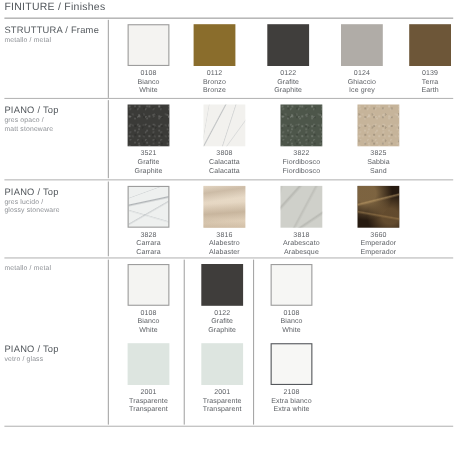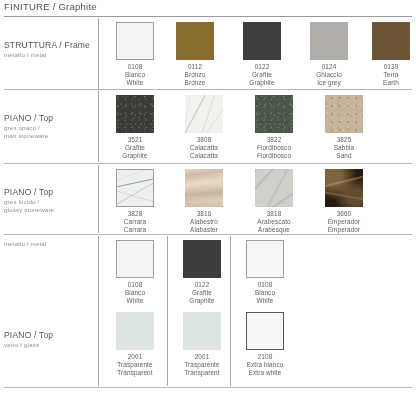--- a/index.html
+++ b/index.html
@@ -62,21 +62,20 @@
     position: absolute;
     left: 4px;
     width: 92px;
   }
   .rowlabel .l1 {
     font-size: 8.5px;
     color: #53585d;
     letter-spacing: 0.2px;
     line-height: 11px;
     white-space: nowrap;
-    margin-top: 18px;
   }
   .rowlabel .l2 {
     font-size: 6.2px;
     color: #8d9095;
     letter-spacing: 0.15px;
     line-height: 8.2px;
     white-space: nowrap;
   }
 
   
@@ -171,21 +170,21 @@
       linear-gradient(166deg, transparent 38%, rgba(210,176,120,.50) 40%, transparent 43%),
       linear-gradient(190deg, transparent 60%, rgba(190,152,96,.40) 62%, transparent 65%);
   }
 </style>
 </head>
 <body>
 
 <div class="sheet">
 
   <div class="header">
-    <span class="header-title">FINITURE / Graphite</span>
+    <span class="header-title">FINITURE / Finishes</span>
   </div>
   <div class="rule" style="top:16px;"></div>
 
   <div class="rule light" style="top:89px;"></div>
   <div class="rule light" style="top:163px;"></div>
   <div class="rule light" style="top:234px;"></div>
   <div class="rule light" style="top:387px;"></div>
 
   <div class="vdiv" style="left:98px;  top:18px;  height:71px;"></div>
   <div class="vdiv" style="left:98px;  top:91px;  height:71px;"></div>

